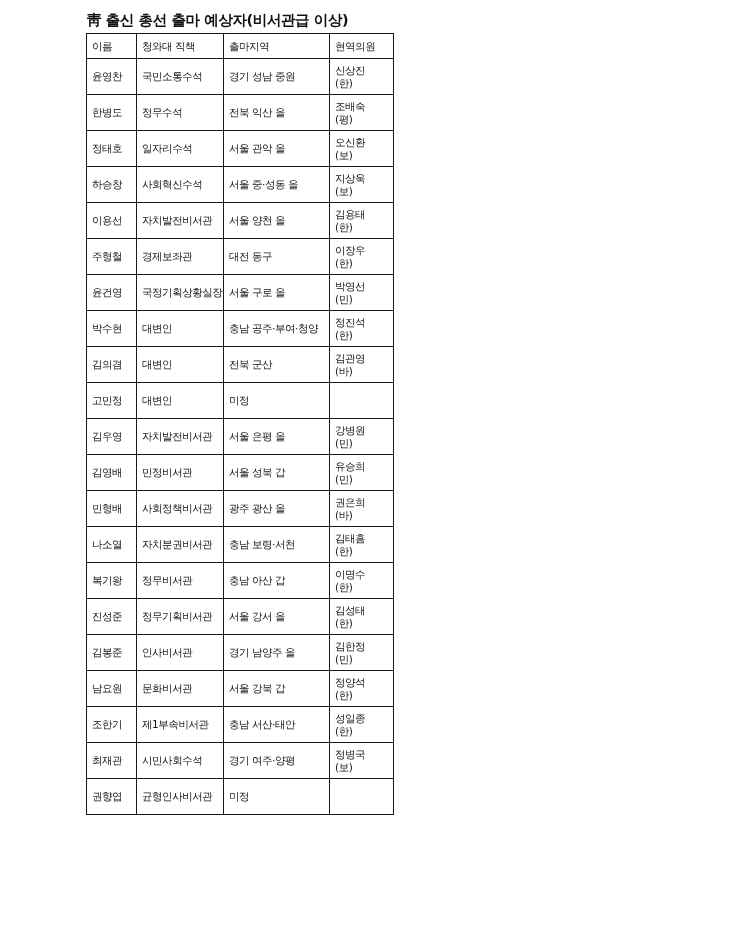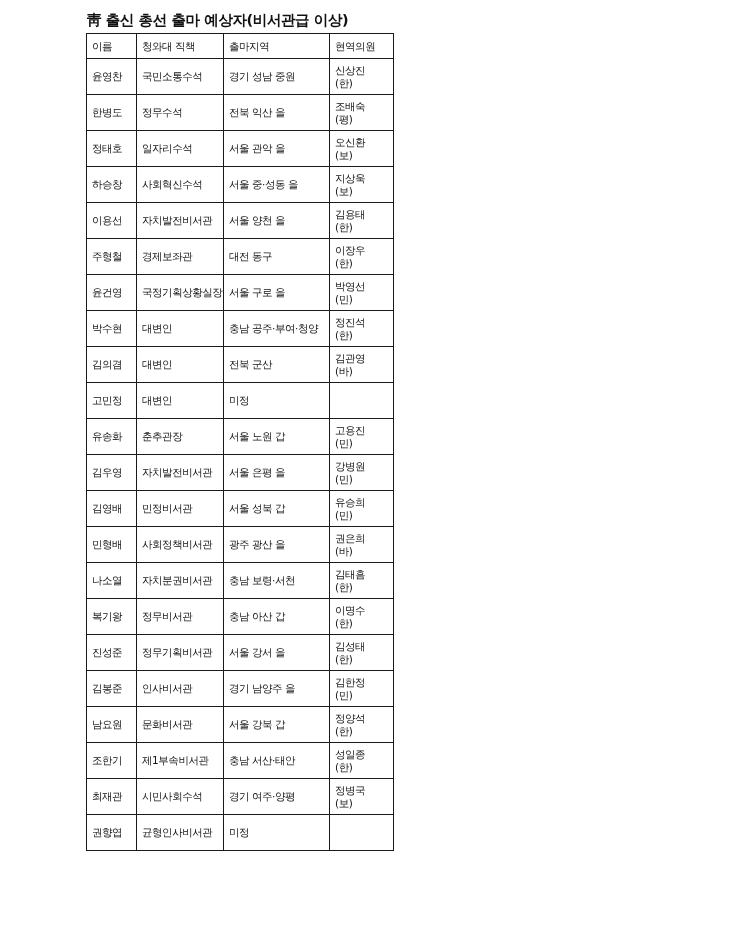--- a/index.html
+++ b/index.html
@@ -147,26 +147,20 @@
           <td class="cell-region">전북 군산</td>
           <td class="cell-incumbent">김관영<br>(바)</td>
         </tr>
         <tr>
           <td class="cell-name">고민정</td>
           <td class="cell-post">대변인</td>
           <td class="cell-region">미정</td>
           <td class="cell-incumbent"></td>
         </tr>
         <tr>
-          <td class="cell-name">유송화</td>
-          <td class="cell-post">춘추관장</td>
-          <td class="cell-region">서울 노원 갑</td>
-          <td class="cell-incumbent">고용진<br>(민)</td>
-        </tr>
-        <tr>
           <td class="cell-name">김우영</td>
           <td class="cell-post">자치발전비서관</td>
           <td class="cell-region">서울 은평 을</td>
           <td class="cell-incumbent">강병원<br>(민)</td>
         </tr>
         <tr>
           <td class="cell-name">김영배</td>
           <td class="cell-post">민정비서관</td>
           <td class="cell-region">서울 성북 갑</td>
           <td class="cell-incumbent">유승희<br>(민)</td>

